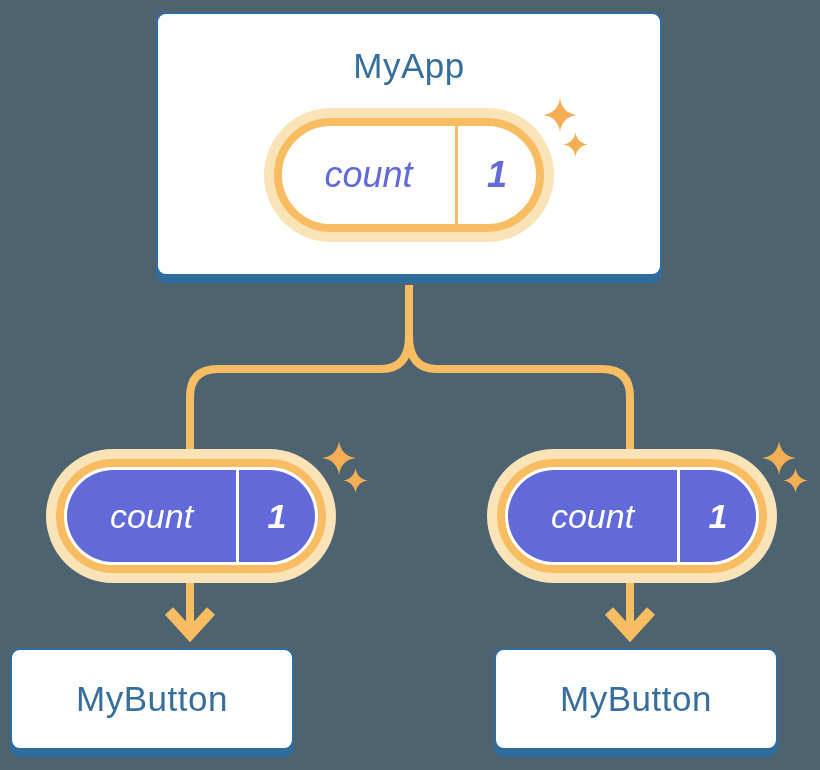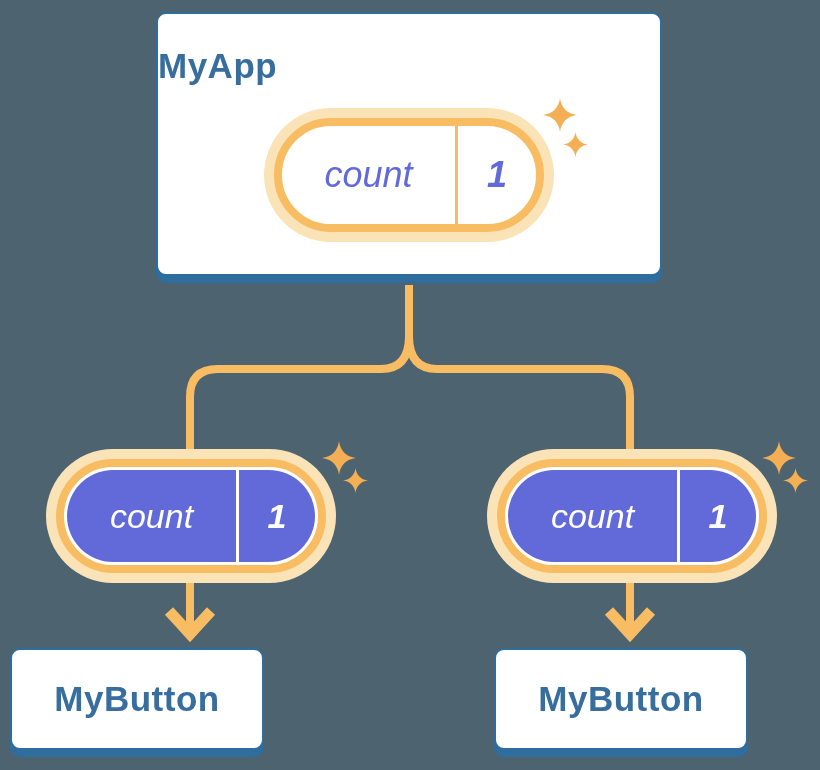--- a/index.html
+++ b/index.html
@@ -24,27 +24,28 @@
     position:absolute;
     background:var(--white);
     border:2.5px solid var(--card-border);
     border-radius:10px;
     box-shadow:0 7px 0 var(--card-border);
     box-sizing:border-box;
   }
   .card-title{
     color:var(--title-text);
     font-size:35px;
-    font-weight:bold;
+    font-weight:normal;
+    text-align:center;
     letter-spacing:.5px;
   }
   .root-card{left:156px;top:12px;width:506px;height:264px;}
   .root-card .card-title{margin-top:32px;}
   .leaf-card{
-    width:254px;height:102px;
+    width:284px;height:102px;
     display:flex;align-items:center;justify-content:center;
   }
   .leaf-left{left:10px;top:648px;}
   .leaf-right{left:494px;top:648px;}
 
   
   .connectors{position:absolute;left:0;top:0;width:820px;height:770px;}
   .connectors path{stroke:var(--pill-orange);fill:none;}
   .c-line{stroke-width:8px;}
   .c-arrow{stroke-width:11px;}

